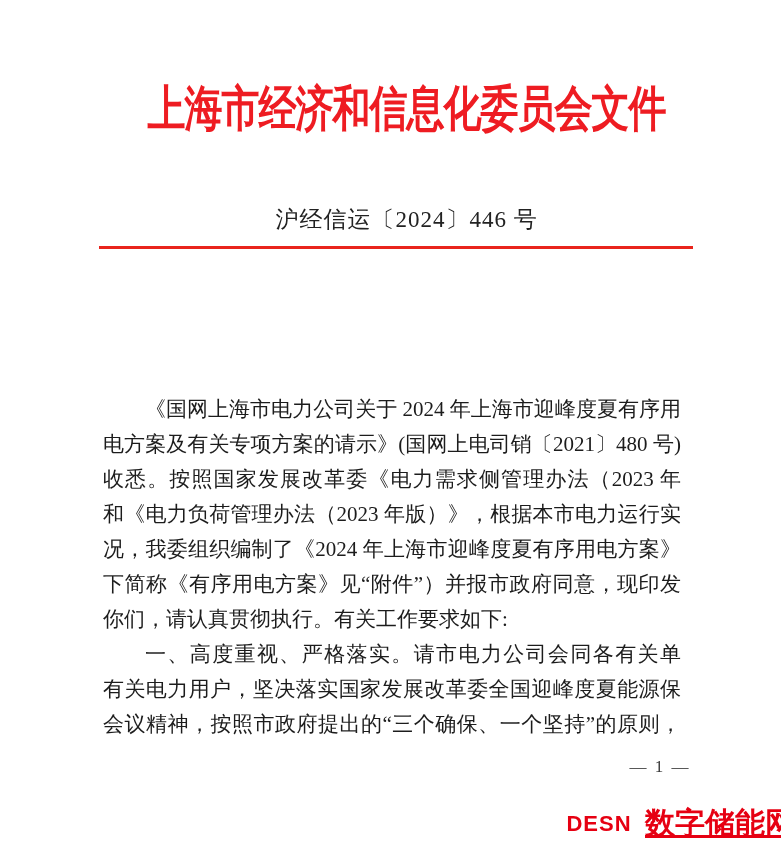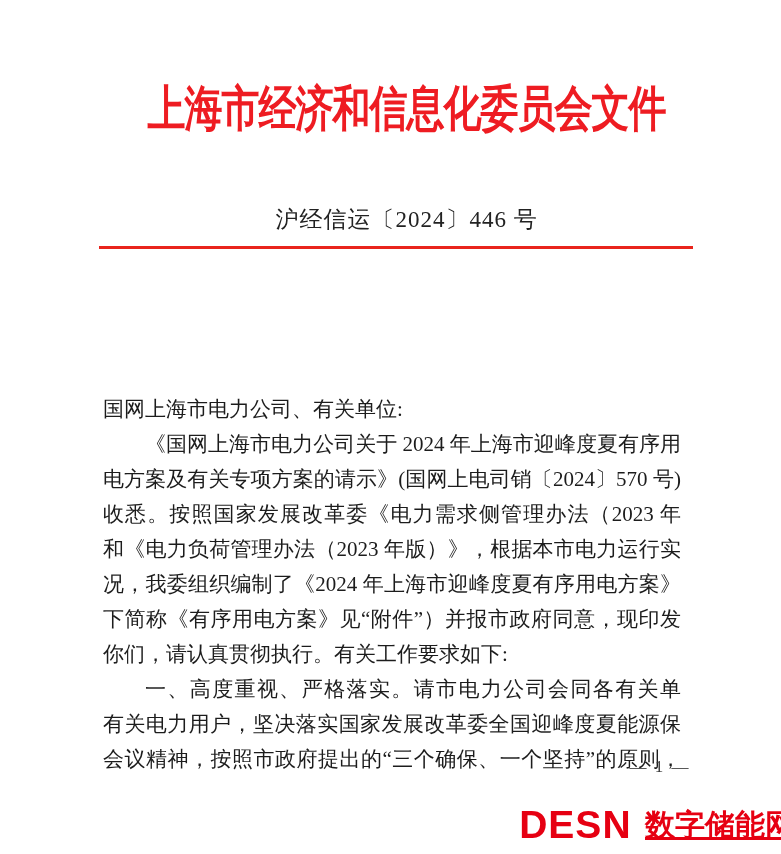--- a/index.html
+++ b/index.html
@@ -97,21 +97,21 @@
   }
   .watermark {
     position: absolute;
     top: 803px;
     right: 18px;
     white-space: nowrap;
     color: #e60012;
     font-family: "Liberation Sans", "DejaVu Sans", sans-serif;
   }
   .watermark .latin {
-    font-size: 39px;
+    font-size: 22px;
     font-weight: 800;
     letter-spacing: 1px;
     vertical-align: middle;
   }
   .watermark .cjk {
     font-size: 30px;
     font-weight: 800;
     margin-left: 9px;
     vertical-align: middle;
     text-decoration: underline;
@@ -125,23 +125,22 @@
   <div class="header-title">上海市经济和信息化委员会文件</div>
 
   <div class="doc-number">沪经信运〔2024〕446 号</div>
 
   <div class="red-rule"></div>
 
   <div class="doc-title">
   </div>
 
   <div class="body-block">
-    <div class="line">国网上海市电力公司、有关单位:</div>
     <div class="line full indent">《国网上海市电力公司关于 2024 年上海市迎峰度夏有序用</div>
-    <div class="line full">电方案及有关专项方案的请示》(国网上电司销〔2024〕570 号)</div>
+    <div class="line full">电方案及有关专项方案的请示》(国网上电司销〔2021〕480 号)</div>
     <div class="line full">收悉。按照国家发展改革委《电力需求侧管理办法（2023 年版）》</div>
     <div class="line full">和《电力负荷管理办法（2023 年版）》，根据本市电力运行实际情</div>
     <div class="line full">况，我委组织编制了《2024 年上海市迎峰度夏有序用电方案》(以</div>
     <div class="line full">下简称《有序用电方案》见“附件”）并报市政府同意，现印发给</div>
     <div class="line">你们，请认真贯彻执行。有关工作要求如下:</div>
     <div class="line full indent">
       <span class="bold-lead">一、高度重视、严格落实。</span><span>请市电力公司会同各有关单位、</span>
     </div>
     <div class="line full">有关电力用户，坚决落实国家发展改革委全国迎峰度夏能源保供</div>
     <div class="line full">会议精神，按照市政府提出的“三个确保、一个坚持”的原则，</div>

